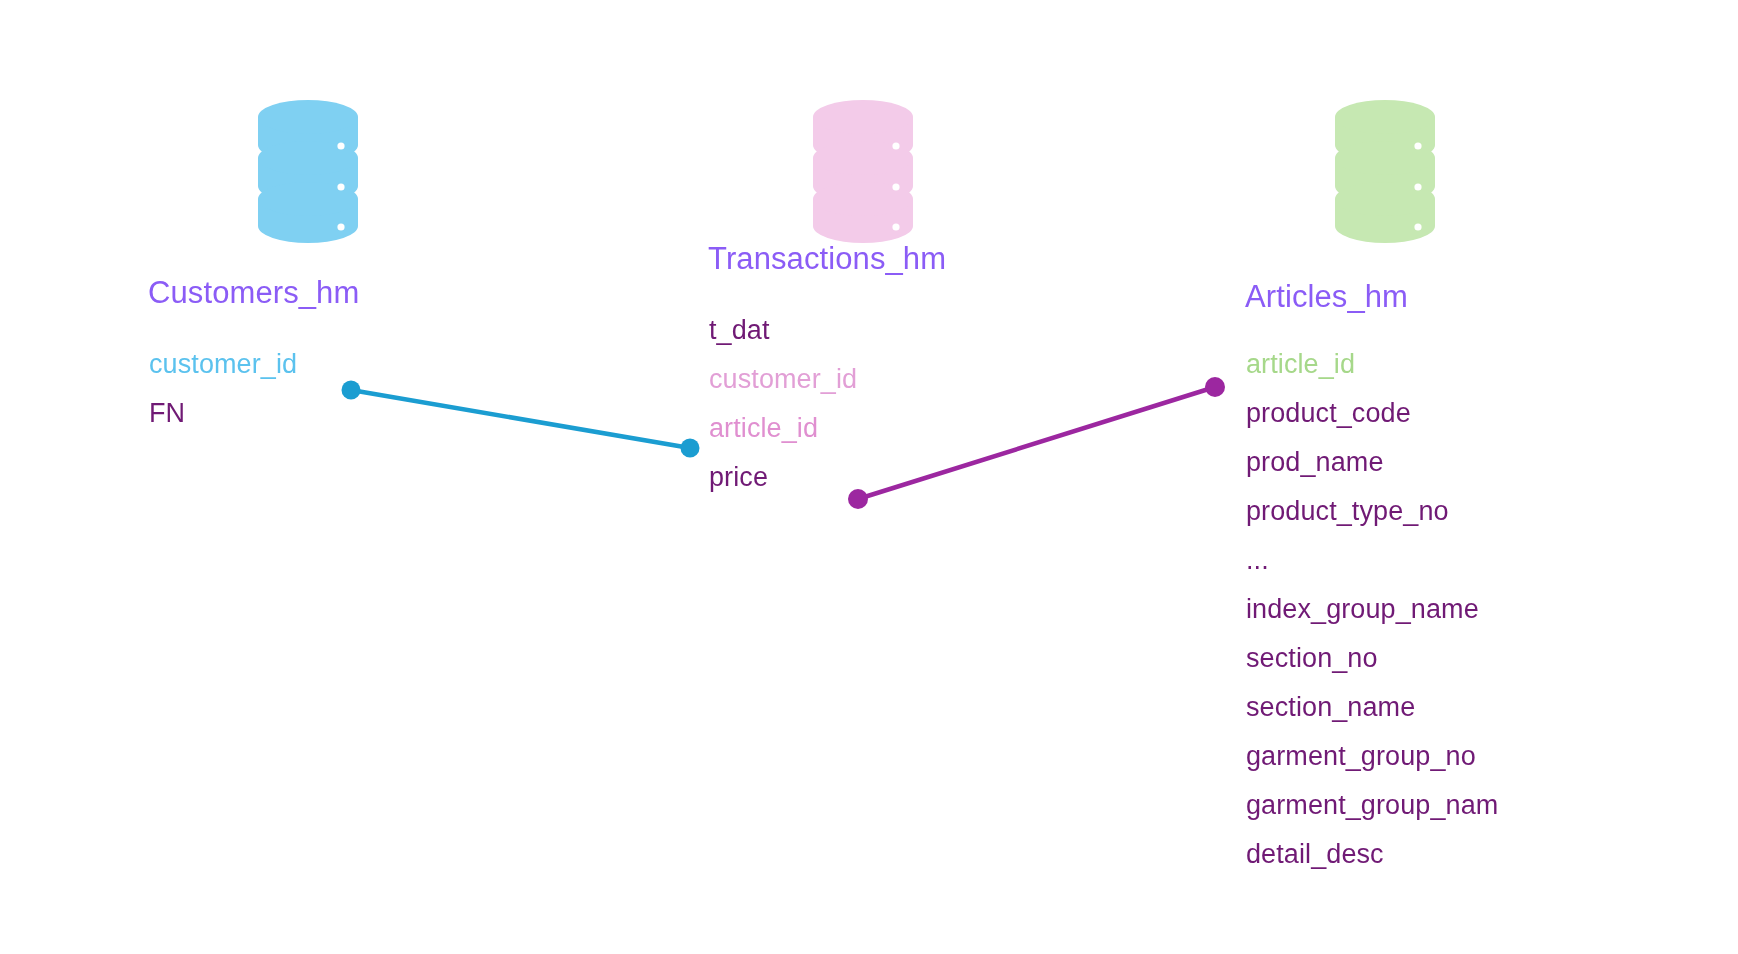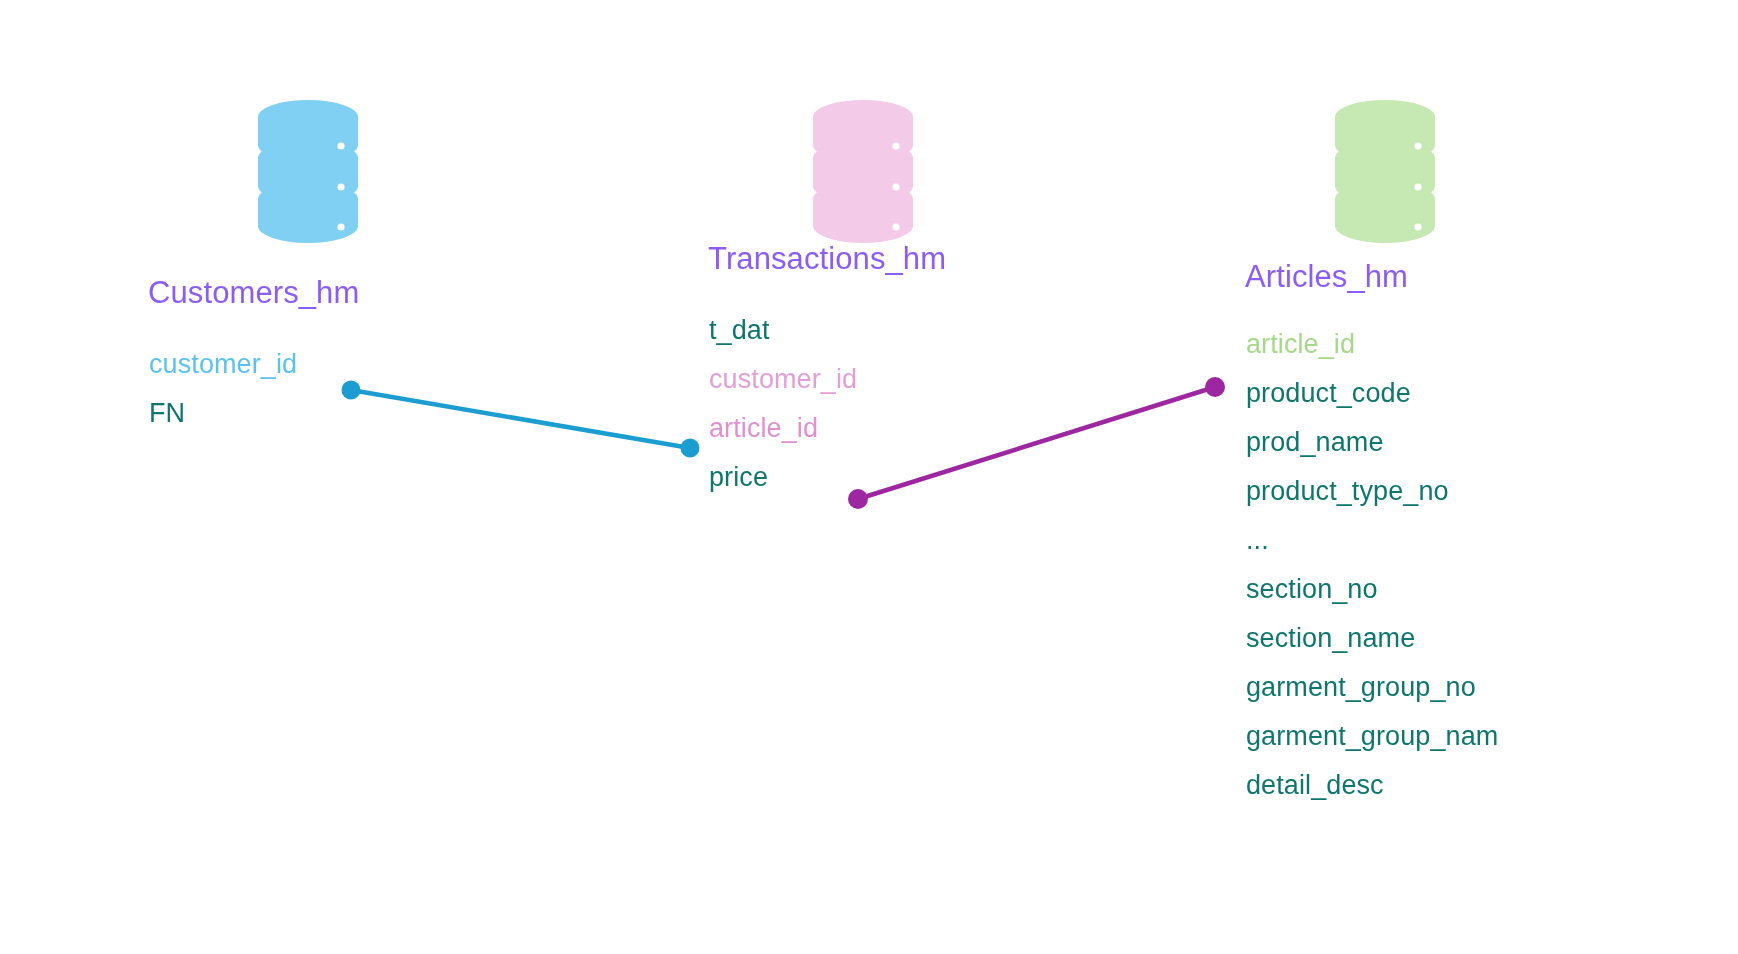--- a/index.html
+++ b/index.html
@@ -62,41 +62,41 @@
   
   .field-list {
     list-style: none;
     margin: 4px;
     padding: 0;
   }
   .field {
     font-size: 27px;
     line-height: 49px;
     height: 49px;
-    color: #0f766e;
+    color: #701a75;
     white-space: nowrap;
     letter-spacing: .1px;
   }
   .field.key-blue    { color: #5bc2ee; }
   .field.key-pink    { color: #e29fd6; }
   .field.key-violet  { color: #e08fd0; }
   .field.key-green   { color: #a6d88a; }
   .field.ellipsis    { font-size: 27px; line-height: 49px; }
 
   
   .customers .db-icon      { margin-left: 105px; }
   .customers .table-title  { margin-top: 34px; }
   .customers .field-list   { margin-top: 32px; margin-left: 1px; }
 
   .transactions .db-icon     { margin-left: 100px; }
   .transactions .table-title { }
   .transactions .field-list  { margin-top: 32px; margin-left: 1px; }
 
   .articles .db-icon     { margin-left: 85px; }
-  .articles .table-title { margin-top: 18px; }
+  .articles .table-title { margin-top: 38px; }
   .articles .field-list  { margin-top: 28px; margin-left: 1px; }
 
   .db-icon { margin-top: 100px; }
 </style>
 </head>
 <body>
 
 <div id="canvas">
 
   <svg id="links" viewBox="0 0 1738 954" width="1738" height="954">
@@ -184,20 +184,21 @@
         </g>
       </svg>
     </div>
     <div class="table-title">Articles_hm</div>
     <ul class="field-list">
       <li class="field key-green">article_id</li>
       <li class="field">product_code</li>
       <li class="field">prod_name</li>
       <li class="field">product_type_no</li>
       <li class="field ellipsis">...</li>
+      <li class="field">index_group_name</li>
       <li class="field">section_no</li>
       <li class="field">section_name</li>
       <li class="field">garment_group_no</li>
       <li class="field">garment_group_nam</li>
       <li class="field">detail_desc</li>
     </ul>
   </div>
 
 </div>
 

